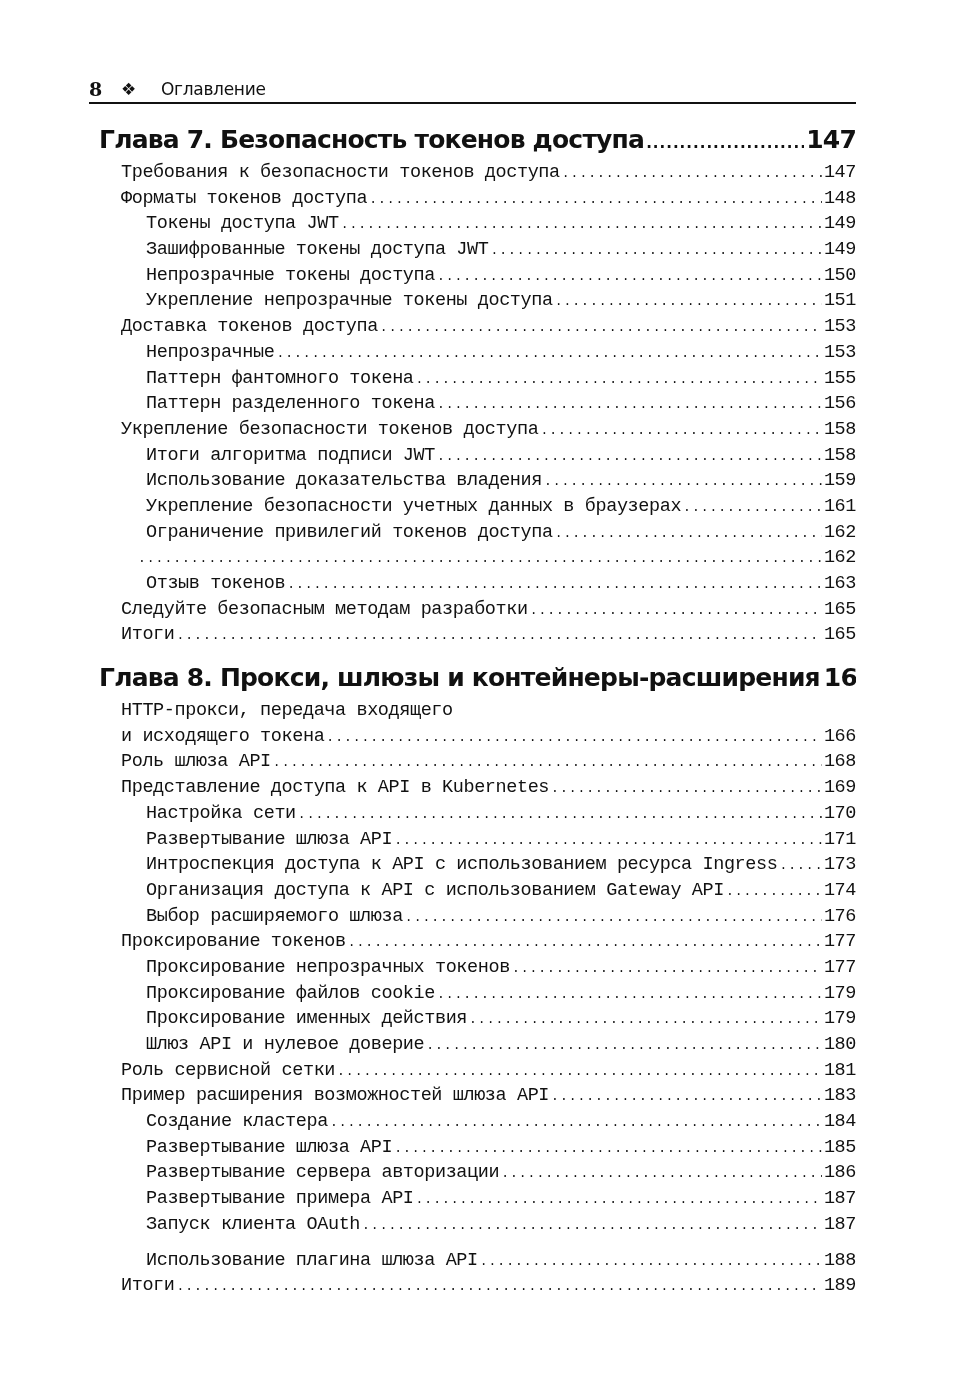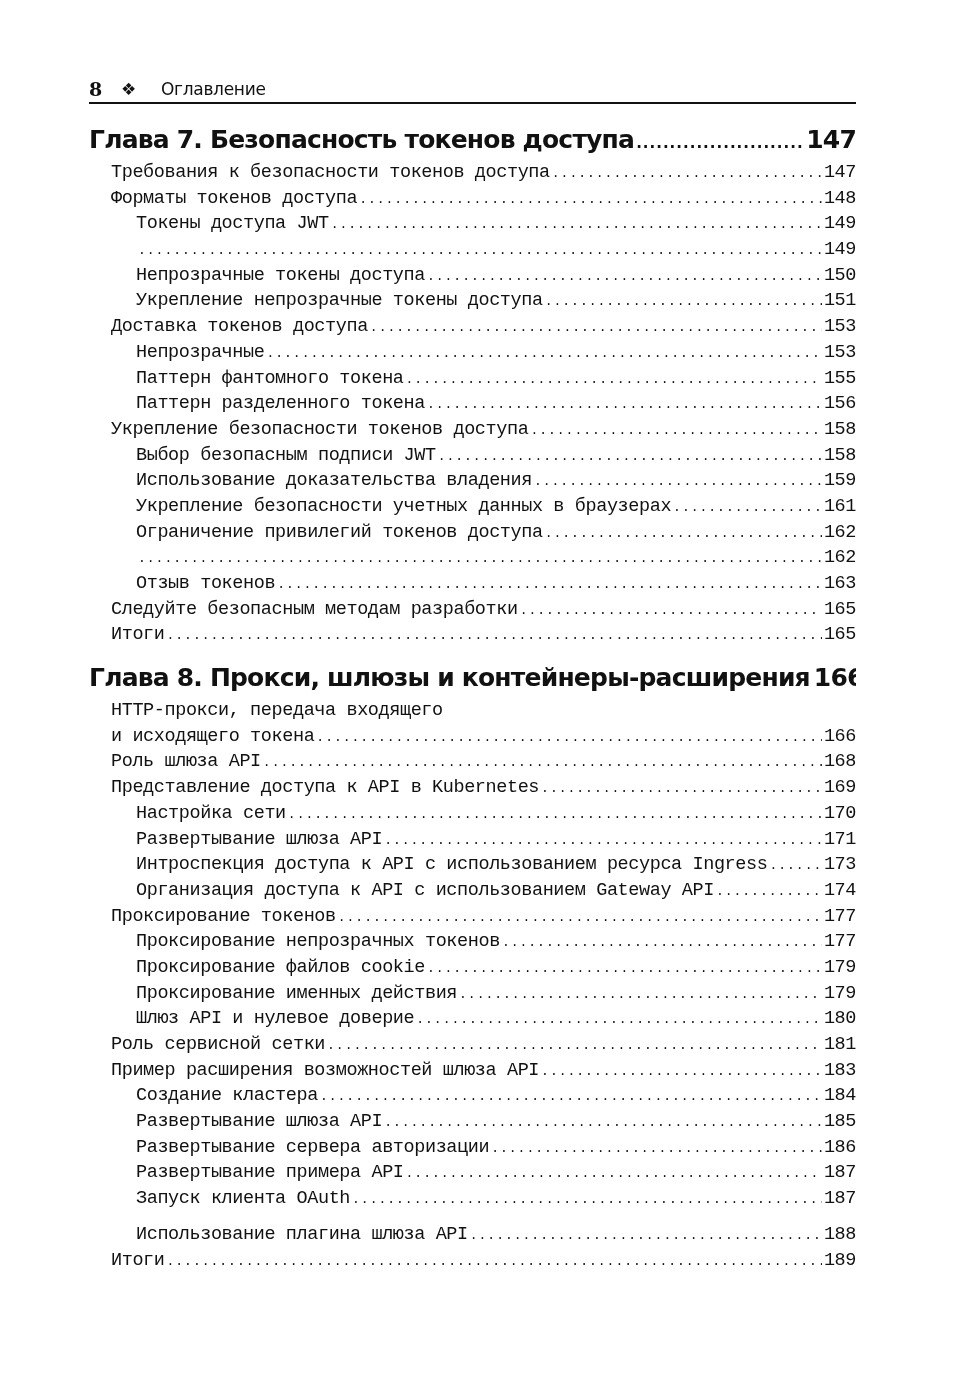--- a/index.html
+++ b/index.html
@@ -13,21 +13,21 @@
   }
   .running-head .pnum { font-family: "DejaVu Serif", serif; font-weight: bold; font-size: 19px; width: 32px; }
   .running-head .orn { width: 40px; font-size: 17px; }
   .running-head .title { letter-spacing: -0.3px; }
   .toc { position: absolute; top: 120px; left: 0; width: 767px; }
   .row {
     display: flex; align-items: baseline; white-space: nowrap; overflow: hidden;
     font-family: Liberation Mono, monospace; font-size: 18.5px; height: 25.7px; line-height: 25.7px;
     letter-spacing: -0.4px;
   }
-  .row .label { flex: 0 0 auto; }
+  .row .label { flex: 0 0 auto; margin-left: 10px; }
   .row .leader { flex: 1 1 auto; overflow: hidden; margin: 0 2px; }
   .row .leader::before {
     content: "....................................................................................................................................................................................................................................................................";
     letter-spacing: 1px; font-size: 13px;
   }
   .row .page-no { flex: 0 0 auto; }
   .row.chapter {
     font-family: "DejaVu Sans", sans-serif; font-weight: bold; font-size: 25px;
     height: 40px; line-height: 40px; letter-spacing: -0.8px;
   }
@@ -63,20 +63,21 @@
         <span class="label">Форматы токенов доступа</span>
         <span class="leader"></span>
         <span class="page-no">148</span>
       </div>
     <div class="row lvl2">
         <span class="label">Токены доступа JWT</span>
         <span class="leader"></span>
         <span class="page-no">149</span>
       </div>
     <div class="row lvl2">
+        <span class="label">Зашифрованные токены доступа JWT</span>
         <span class="leader"></span>
         <span class="page-no">149</span>
       </div>
     <div class="row lvl2">
         <span class="label">Непрозрачные токены доступа</span>
         <span class="leader"></span>
         <span class="page-no">150</span>
       </div>
     <div class="row lvl2">
         <span class="label">Укрепление непрозрачные токены доступа</span>
@@ -102,21 +103,21 @@
         <span class="label">Паттерн разделенного токена</span>
         <span class="leader"></span>
         <span class="page-no">156</span>
       </div>
     <div class="row lvl1">
         <span class="label">Укрепление безопасности токенов доступа</span>
         <span class="leader"></span>
         <span class="page-no">158</span>
       </div>
     <div class="row lvl2">
-        <span class="label">Выбор безопасным подписи JWT</span>
+        <span class="label">Итоги алгоритма подписи JWT</span>
         <span class="leader"></span>
         <span class="page-no">158</span>
       </div>
     <div class="row lvl2">
         <span class="label">Использование доказательства владения</span>
         <span class="leader"></span>
         <span class="page-no">159</span>
       </div>
     <div class="row lvl2">
         <span class="label">Укрепление безопасности учетных данных в браузерах</span>
@@ -186,20 +187,25 @@
     <div class="row lvl2">
         <span class="label">Интроспекция доступа к API с использованием ресурса Ingress</span>
         <span class="leader"></span>
         <span class="page-no">173</span>
       </div>
     <div class="row lvl2">
         <span class="label">Организация доступа к API с использованием Gateway API</span>
         <span class="leader"></span>
         <span class="page-no">174</span>
       </div>
+    <div class="row lvl2">
+        <span class="label">Выбор расширяемого шлюза</span>
+        <span class="leader"></span>
+        <span class="page-no">176</span>
+      </div>
     <div class="row lvl1">
         <span class="label">Проксирование токенов</span>
         <span class="leader"></span>
         <span class="page-no">177</span>
       </div>
     <div class="row lvl2">
         <span class="label">Проксирование непрозрачных токенов</span>
         <span class="leader"></span>
         <span class="page-no">177</span>
       </div>

